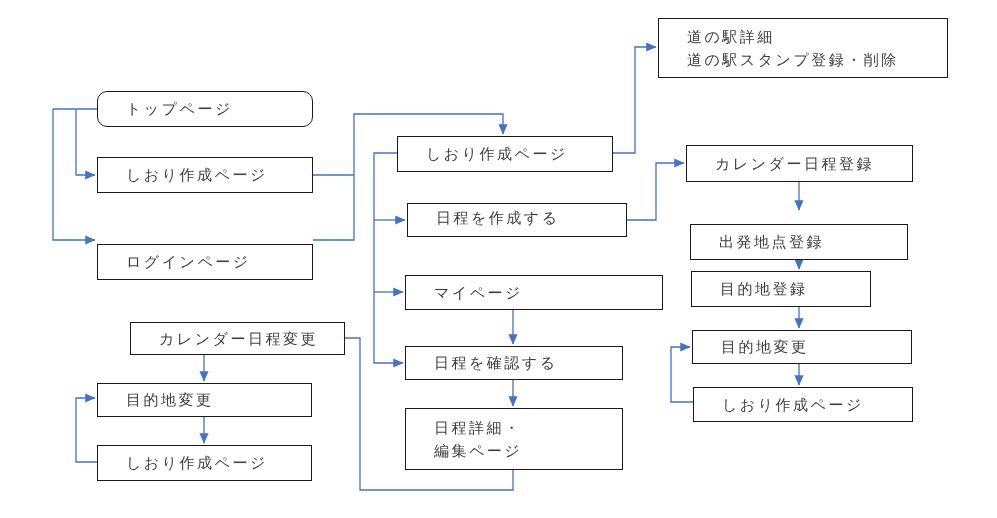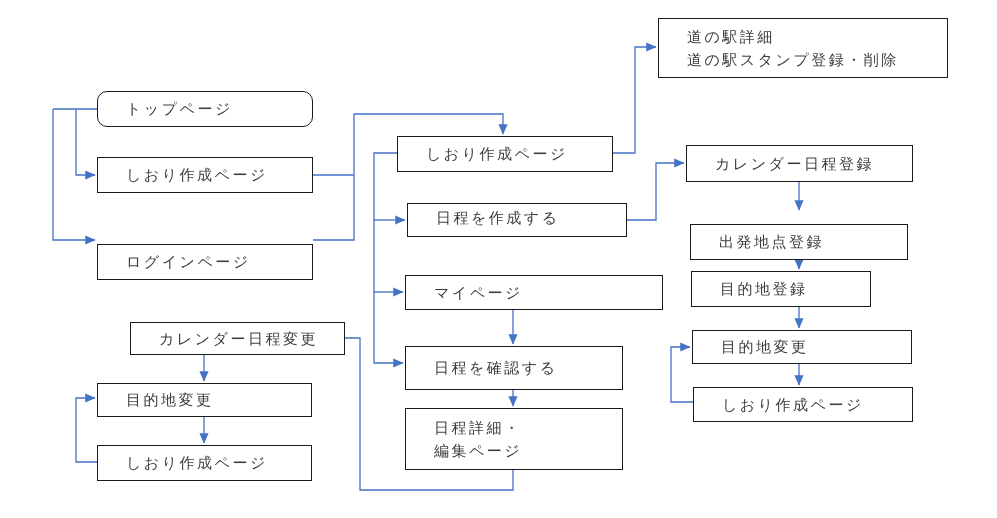--- a/index.html
+++ b/index.html
@@ -87,21 +87,21 @@
   </div>
 
   <div class="node" style="left:407px;top:203px;width:220px;height:34px;font-family:Liberation Mono, monospace;">
     <span>日程を作成する</span>
   </div>
 
   <div class="node" style="left:405px;top:275px;width:258px;height:35px;">
     <span>マイページ</span>
   </div>
 
-  <div class="node" style="left:405px;top:346px;width:218px;height:44px;">
+  <div class="node" style="left:405px;top:346px;width:218px;height:34px;">
     <span>日程を確認する</span>
   </div>
 
   <div class="node" style="left:405px;top:408px;width:218px;height:62px;text-align:center;">
     <span>日程詳細・</span>
     <span>編集ページ</span>
   </div>
 
   <div class="node" style="left:658px;top:18px;width:290px;height:60px;">
     <span>道の駅詳細</span>

